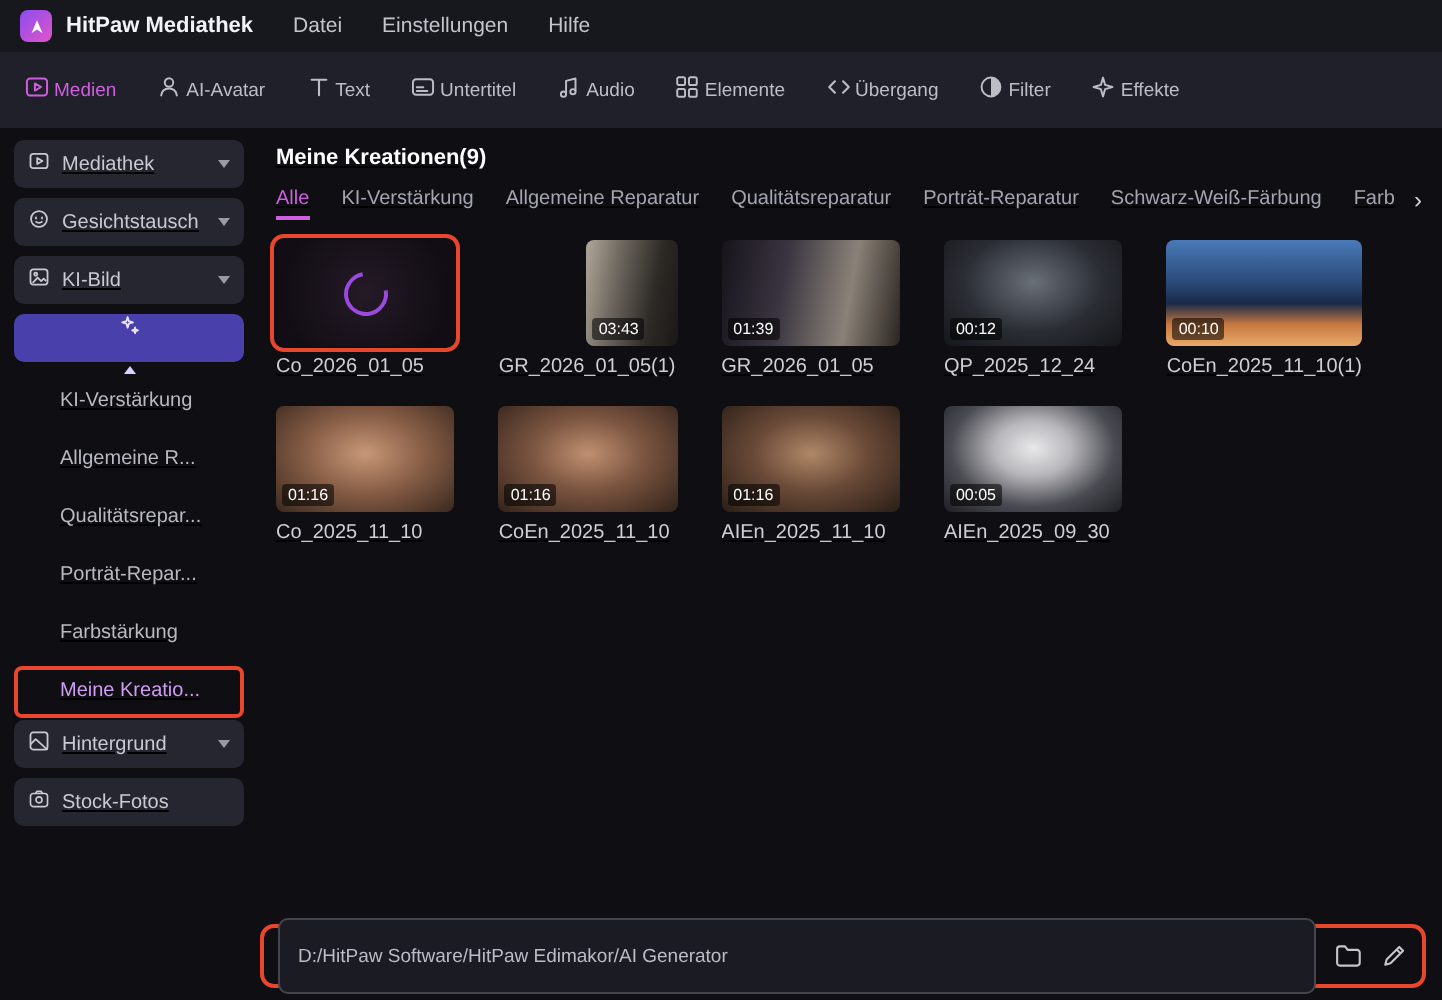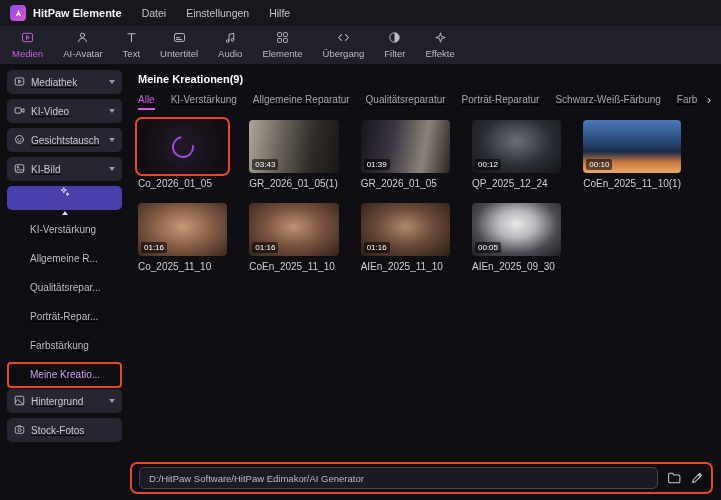--- a/index.html
+++ b/index.html
@@ -10,21 +10,21 @@
   
   .titlebar { height:26px; background:#17171e; display:flex; align-items:center; padding:0 10px; flex:none; }
   .logo { width:16px; height:16px; border-radius:4px; background:linear-gradient(135deg,#8a4df0,#e055c8);
     display:flex; align-items:center; justify-content:center; margin-right:7px; }
   .logo svg { width:11px; height:11px; }
   .appname { font-size:11px; font-weight:bold; color:#f2f2f7; margin-right:20px; }
   .menu { font-size:10.5px; color:#c4c4cc; margin-right:20px; cursor:default; }
 
   
   .toolbar { height:38px; background:#20202a; display:flex; align-items:center; padding:0 4px 0 12px; gap:20px; flex:none; }
-  .ttab { display:flex; flex-direction:column; align-items:center; gap:2px; font-size:9.5px; color:#bdbdc6; cursor:default; }
+  .ttab { display:flex; flex-direction:row; align-items:center; gap:2px; font-size:9.5px; color:#bdbdc6; cursor:default; }
   .ttab svg { width:13px; height:13px; }
   .ttab.active { color:#cf5fe0; }
 
   
   .content { display:flex; height:436px; flex:none;text-decoration:underline; }
 
   
   .sidebar { width:128px; flex:none; padding:6px 6px 0 7px; overflow:hidden; }
   .sitem { height:24px; margin-bottom:5px; background:#262630; border-radius:5px; display:flex; align-items:center;
     padding:0 7px; gap:6px; font-size:10px; color:#c9c9d2; cursor:default; }
@@ -54,49 +54,49 @@
   .thumb.hl { outline:2px solid #e8472e; outline-offset:1px; }
   .nm { margin-top:5px; font-size:10px; color:#cfcfd6; text-align:left; white-space:nowrap; overflow:hidden; }
   .dur { position:absolute; left:3px; bottom:3px; font-size:8px; color:#fff; background:rgba(0,0,0,.55);
     padding:0 3px; border-radius:2px; line-height:11px; }
   .dur:empty { display:none; }
   .spinner { width:22px; height:22px; border-radius:50%; border:2.5px solid #9a4ae0; border-top-color:transparent;
     position:absolute; top:50%; left:50%; margin:-11px 0 0 -11px; transform:rotate(35deg); }
 
   
   .t1 { background:radial-gradient(circle at 50% 50%, #241a26 0%, #120d14 80%); }
-  .t2 { background:linear-gradient(100deg,#b0a89a 0%,#6a645c 35%,#2e2a26 70%,#1a1816 100%); }
+  .t2 { background:linear-gradient(100deg,#b0a89a 0%,#6a645c 35%,#2e2a26 70%,#1a1816 100%);margin-left:44px; }
   .t3 { background:linear-gradient(100deg,#17141c 0%,#3a3540 35%,#8a8278 70%,#2a2520 100%); }
   .t4 { background:radial-gradient(ellipse at 50% 40%, #6a7078 0%, #2a2d34 55%, #15161a 100%); }
   .t5 { background:linear-gradient(to bottom,#4a7ab8 0%,#2a4a78 40%,#1a2a48 60%,#c87a40 80%,#e8a868 100%); }
   .t6 { background:radial-gradient(ellipse at 50% 45%, #c89878 0%, #8a6048 45%, #3a281e 100%); }
   .t7 { background:radial-gradient(ellipse at 50% 45%, #c09070 0%, #7a5440 45%, #32231a 100%); }
   .t8 { background:radial-gradient(ellipse at 50% 45%, #b08868 0%, #6a4a38 45%, #2a1e16 100%); }
   .t9 { background:radial-gradient(ellipse at 50% 40%, #e8e8ea 0%, #b8b8bc 30%, #4a4a52 65%, #1e1e24 100%); }
 
   
   .bottombar { position:absolute; left:2px; right:8px; bottom:6px; height:32px; border:2px solid #e8472e;
     border-radius:7px; display:flex; align-items:center; padding:0 7px; gap:9px; }
-  .pinput { flex:1; height:22px; background:#1b1b23; border:1px solid #45454f; border-radius:5px;
+  .pinput { flex:1; height:38px; background:#1b1b23; border:1px solid #45454f; border-radius:5px;
     color:#bcbcc6; font-size:9.5px; padding:0 9px; font-family:inherit; outline:none; }
   .ibtn { color:#c6c6cf; display:flex; cursor:default; }
   .ibtn svg { width:14px; height:14px; }
 </style>
 </head>
 <body>
 
 <div class="app">
 
   <div class="titlebar">
     <span class="logo">
       <svg viewBox="0 0 16 16">
           <path d="M4 12.5L8 3l4 9.5-4-2.6z" fill="#ffffff"></path>
         </svg>
     </span>
-    <span class="appname">HitPaw Elemente</span>
+    <span class="appname">HitPaw Mediathek</span>
     <span class="menu">Datei</span>
     <span class="menu">Einstellungen</span>
     <span class="menu">Hilfe</span>
   </div>
 
   <div class="toolbar">
     <div class="ttab active">
       <span><svg viewBox="0 0 16 16" fill="none" stroke="currentColor" stroke-width="1.2" stroke-linejoin="round">
             <rect x="1.8" y="2.8" width="12.4" height="10.4" rx="2"></rect>
             <path d="M6.7 5.8v4.4l3.8-2.2z"></path>
@@ -163,28 +163,20 @@
 
   <div class="content">
 
     <div class="sidebar">
       <div class="sitem">
         <span><svg viewBox="0 0 16 16" fill="none" stroke="currentColor" stroke-width="1.3" stroke-linejoin="round">
               <rect x="1.8" y="2.8" width="12.4" height="10.4" rx="2"></rect>
               <path d="M6.7 5.8v4.4l3.8-2.2z"></path>
             </svg></span>
         <span class="lbl">Mediathek</span>
-        <span class="chev"></span>
-      </div>
-      <div class="sitem">
-        <span><svg viewBox="0 0 16 16" fill="none" stroke="currentColor" stroke-width="1.3" stroke-linejoin="round">
-              <rect x="1.5" y="4.2" width="9" height="7.6" rx="1.5"></rect>
-              <path d="M10.5 7.6l4-2.4v5.6l-4-2.4z"></path>
-            </svg></span>
-        <span class="lbl">KI-Video</span>
         <span class="chev"></span>
       </div>
       <div class="sitem">
         <span><svg viewBox="0 0 16 16" fill="none" stroke="currentColor" stroke-width="1.3" stroke-linecap="round">
               <circle cx="8" cy="8" r="5.8"></circle>
               <path d="M5.8 6.8v.9M10.2 6.8v.9M5.9 10.1c1 .9 3.2.9 4.2 0"></path>
             </svg></span>
         <span class="lbl">Gesichtstausch</span>
         <span class="chev"></span>
       </div>

